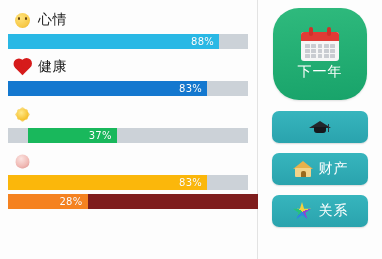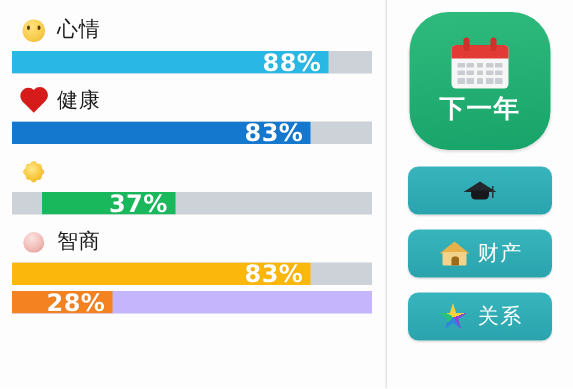--- a/index.html
+++ b/index.html
@@ -67,22 +67,22 @@
     left: 0;
     top: 0;
     bottom: 0;
     display: flex;
     align-items: center;
     justify-content: flex-end;
     box-sizing: border-box;
     padding-right: 5px;
   }
   .bar-value {
-    font-size: 16px;
-    font-weight: bold;
+    font-size: 10px;
+    font-weight: normal;
     color: #ffffff;
     letter-spacing: 0.3px;
     white-space: nowrap;
     text-shadow: 0 0 1px rgba(0,0,0,0.12);
   }
 
   
   .emo {
     display: inline-block;
     width: 15px;
@@ -205,24 +205,24 @@
     position: absolute;
     left: 4px; top: 17px;
     width: 30px; height: 14px;
     display: grid;
     grid-template-columns: repeat(5, 1fr);
     grid-template-rows: repeat(3, 1fr);
     gap: 1.5px;
   }
   .cal-cell { background: #c9ccd1; border-radius: 0.5px; }
   .btn-primary-label {
-    font-size: 17px;
+    font-size: 14px;
     color: #ffffff;
     letter-spacing: 1px;
-    font-weight: bold;
+    font-weight: normal;
   }
   .btn-secondary {
     width: 96px;
     height: 32px;
     border-radius: 7px;
     background: linear-gradient(180deg, #37b5bd 0%, #2aa3ad 100%);
     display: flex;
     align-items: center;
     justify-content: center;
     gap: 5px;
@@ -339,31 +339,30 @@
       <div class="bar-track" style="background: rgb(204, 210, 216);">
         <div class="bar-fill" style="width:37%;background:#19b85c;margin-left:20px;">
           <span class="bar-value">37%</span>
         </div>
       </div>
     </div>
 
     <div class="stat-row">
       <div class="stat-head">
         <span class="stat-emoji"><span class="emo emo-brain"></span></span>
-        <span class="stat-label">智商</span>
       </div>
       <div class="bar-track" style="background: rgb(204, 210, 216);">
         <div class="bar-fill" style="width:83%;background:#fbb70b;">
           <span class="bar-value">83%</span>
         </div>
       </div>
     </div>
 
     <div class="stat-row">
-      <div class="bar-track" style="background: #c4b5fd;">
+      <div class="bar-track" style="background: #7f1d1d; padding-left: 44px;">
         <div class="bar-fill" style="width:28%;background:#f58220;">
           <span class="bar-value">28%</span>
         </div>
       </div>
     </div>
 
   </div>
 
   <div id="actions-panel">
 

